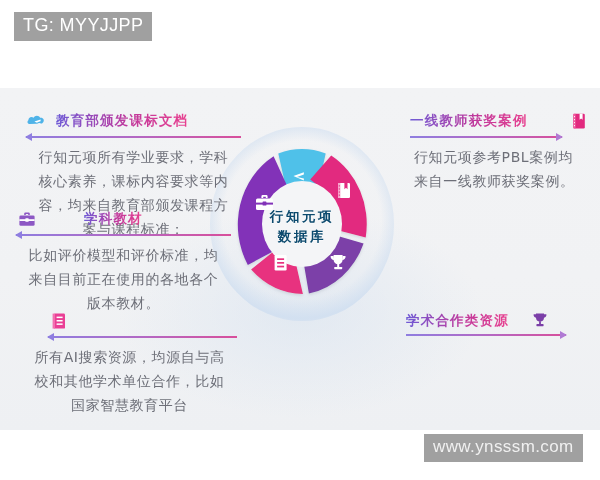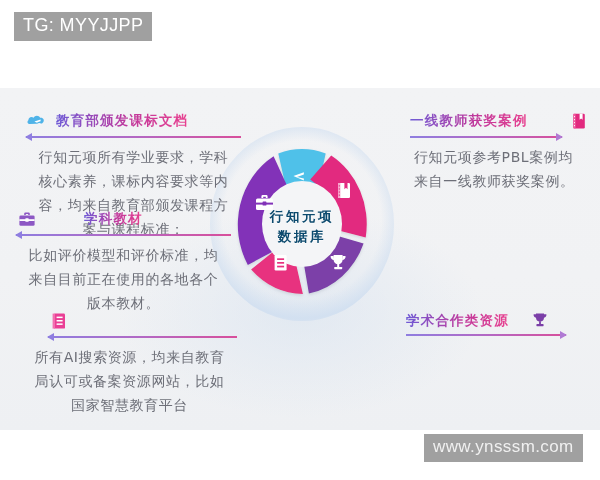--- a/index.html
+++ b/index.html
@@ -159,21 +159,21 @@
           <rect x="8.6" y="5.6" width="6" height="1.5" fill="#ffffff"></rect>
           <rect x="8.6" y="9" width="6" height="1.5" fill="#ffffff"></rect>
           <rect x="8.6" y="12.4" width="6" height="1.5" fill="#ffffff"></rect>
         </svg>
       </span>
     </div>
     <div class="rule" style="margin-left:26px;width:189px;">
       <span class="bar"></span>
         <span class="arw left"></span>
     </div>
-    <div class="body">所有AI搜索资源，均来自教育局认可或备案资源网站，比如国家智慧教育平台</div>
+    <div class="body">所有AI搜索资源，均源自与高校和其他学术单位合作，比如国家智慧教育平台</div>
   </div>
 
   <div class="lbl right" id="lbl-teacher">
     <div class="head">
       <span class="title">一线教师获奖案例</span>
       <span class="chip">
         <svg viewBox="0 0 22 20">
           <rect x="5.4" y="2.8" width="11.4" height="14.6" rx="1.2" fill="#e2297f"></rect>
           <rect x="5.4" y="2.8" width="2.2" height="14.6" fill="#f05c9f"></rect>
           <rect x="6.1" y="5" width=".9" height="1.2" fill="#ffffff"></rect>

